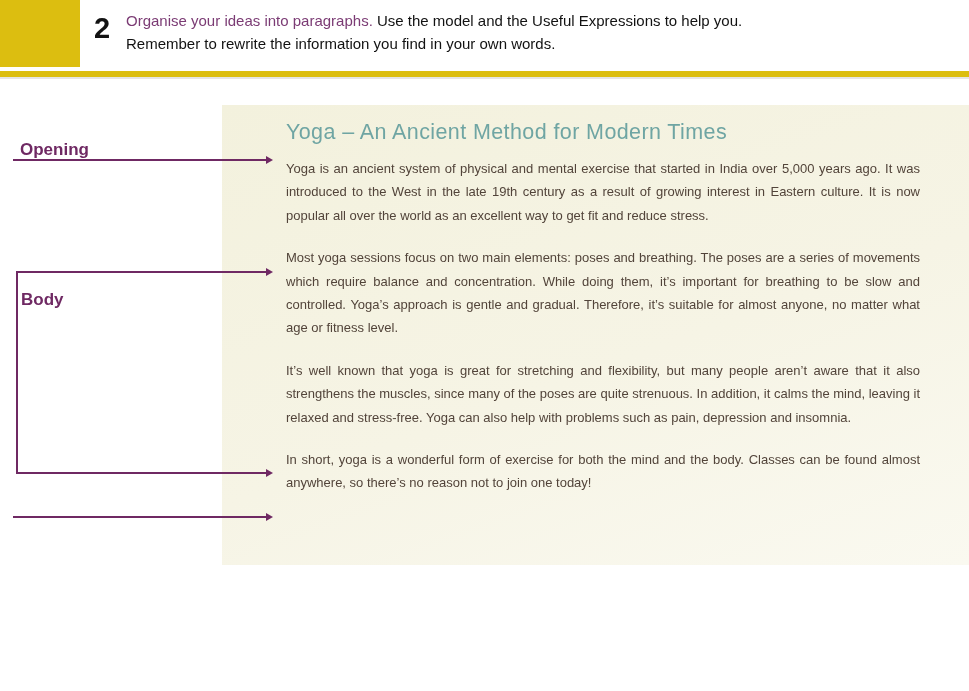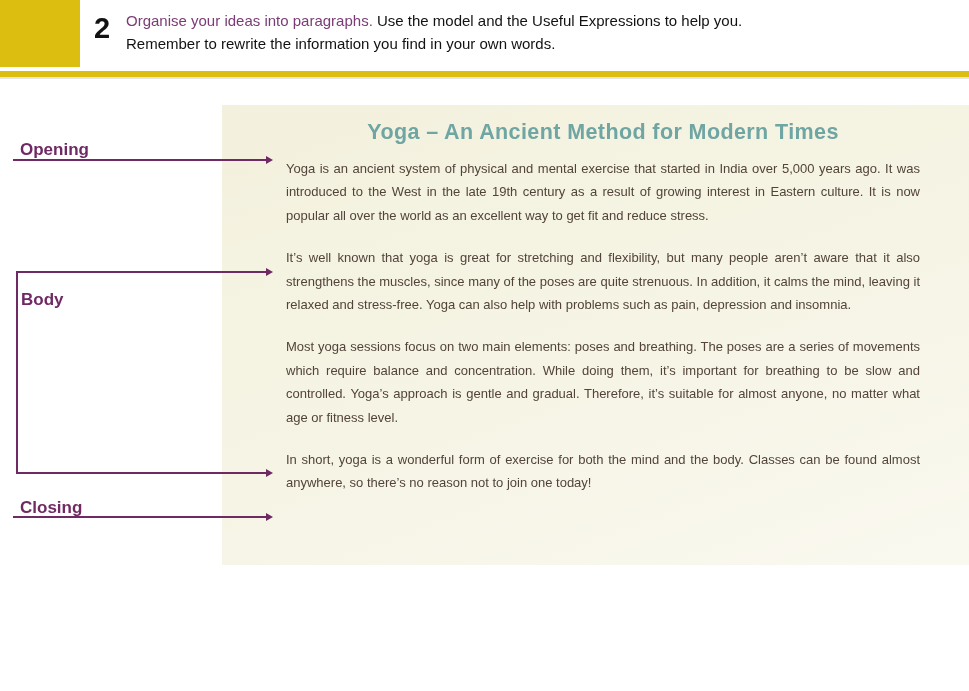--- a/index.html
+++ b/index.html
@@ -36,22 +36,22 @@
   .instruction .lead { color:#7b3b74; }
 
   
   .panel {
     position:absolute; left:222px; top:105px;
     width:747px; height:460px;
     background:linear-gradient(160deg,#f3f1dd 0%,#f6f4e5 55%,#faf9f0 100%);
   }
   .panel-title {
     margin:15px 49px 0 64px;
-    text-align:center;
-    font-size:21.5px; font-weight:bold; letter-spacing:0.4px;
+    text-align:left;
+    font-size:21.5px; font-weight:normal; letter-spacing:0.4px;
     color:#6fa5a3;
   }
   .para {
     margin:0 49px 0 64px;
     text-align:justify;
     font-size:13px; line-height:23.4px;
     color:#52443a;
   }
   .para.first { margin-top:12px; }
   .para + .para { margin-top:19px; }
@@ -111,33 +111,32 @@
   <p class="instruction">
     <span class="lead">Organise your ideas into paragraphs.</span>
     <span>Use the model and the Useful Expressions to help you.</span>
     <br>
     <span>Remember to rewrite the information you find in your own words.</span>
   </p>
 
   <div class="panel">
     <h1 class="panel-title">Yoga – An Ancient Method for Modern Times</h1>
     <p class="para first">Yoga is an ancient system of physical and mental exercise that started in India over 5,000 years ago. It was introduced to the West in the late 19th century as a result of growing interest in Eastern culture. It is now popular all over the world as an excellent way to get fit and reduce stress.</p>
+    <p class="para">Most yoga sessions focus on two main elements: poses and breathing. The poses are a series of movements which require balance and concentration. While doing them, it’s important for breathing to be slow and controlled. Yoga’s approach is gentle and gradual. Therefore, it’s suitable for almost anyone, no matter what age or fitness level.</p>
     <p class="para">It’s well known that yoga is great for stretching and flexibility, but many people aren’t aware that it also strengthens the muscles, since many of the poses are quite strenuous. In addition, it calms the mind, leaving it relaxed and stress-free. Yoga can also help with problems such as pain, depression and insomnia.</p>
-    <p class="para">Most yoga sessions focus on two main elements: poses and breathing. The poses are a series of movements which require balance and concentration. While doing them, it’s important for breathing to be slow and controlled. Yoga’s approach is gentle and gradual. Therefore, it’s suitable for almost anyone, no matter what age or fitness level.</p>
     <p class="para">In short, yoga is a wonderful form of exercise for both the mind and the body. Classes can be found almost anywhere, so there’s no reason not to join one today!</p>
   </div>
 
   <div class="annot" id="annot-opening">
     <div class="annot-label">Opening</div>
   </div>
   <div class="arrow-line" id="arrow-opening"></div>
 
   <div class="bracket"></div>
   <div class="annot" id="annot-body">
     <div class="annot-label">Body</div>
   </div>
 
   <div class="annot" id="annot-closing">
-    <div class="annot-label">Closing</div>
   </div>
   <div class="arrow-line" id="arrow-closing"></div>
 
 </div>
 
 </body></html>

